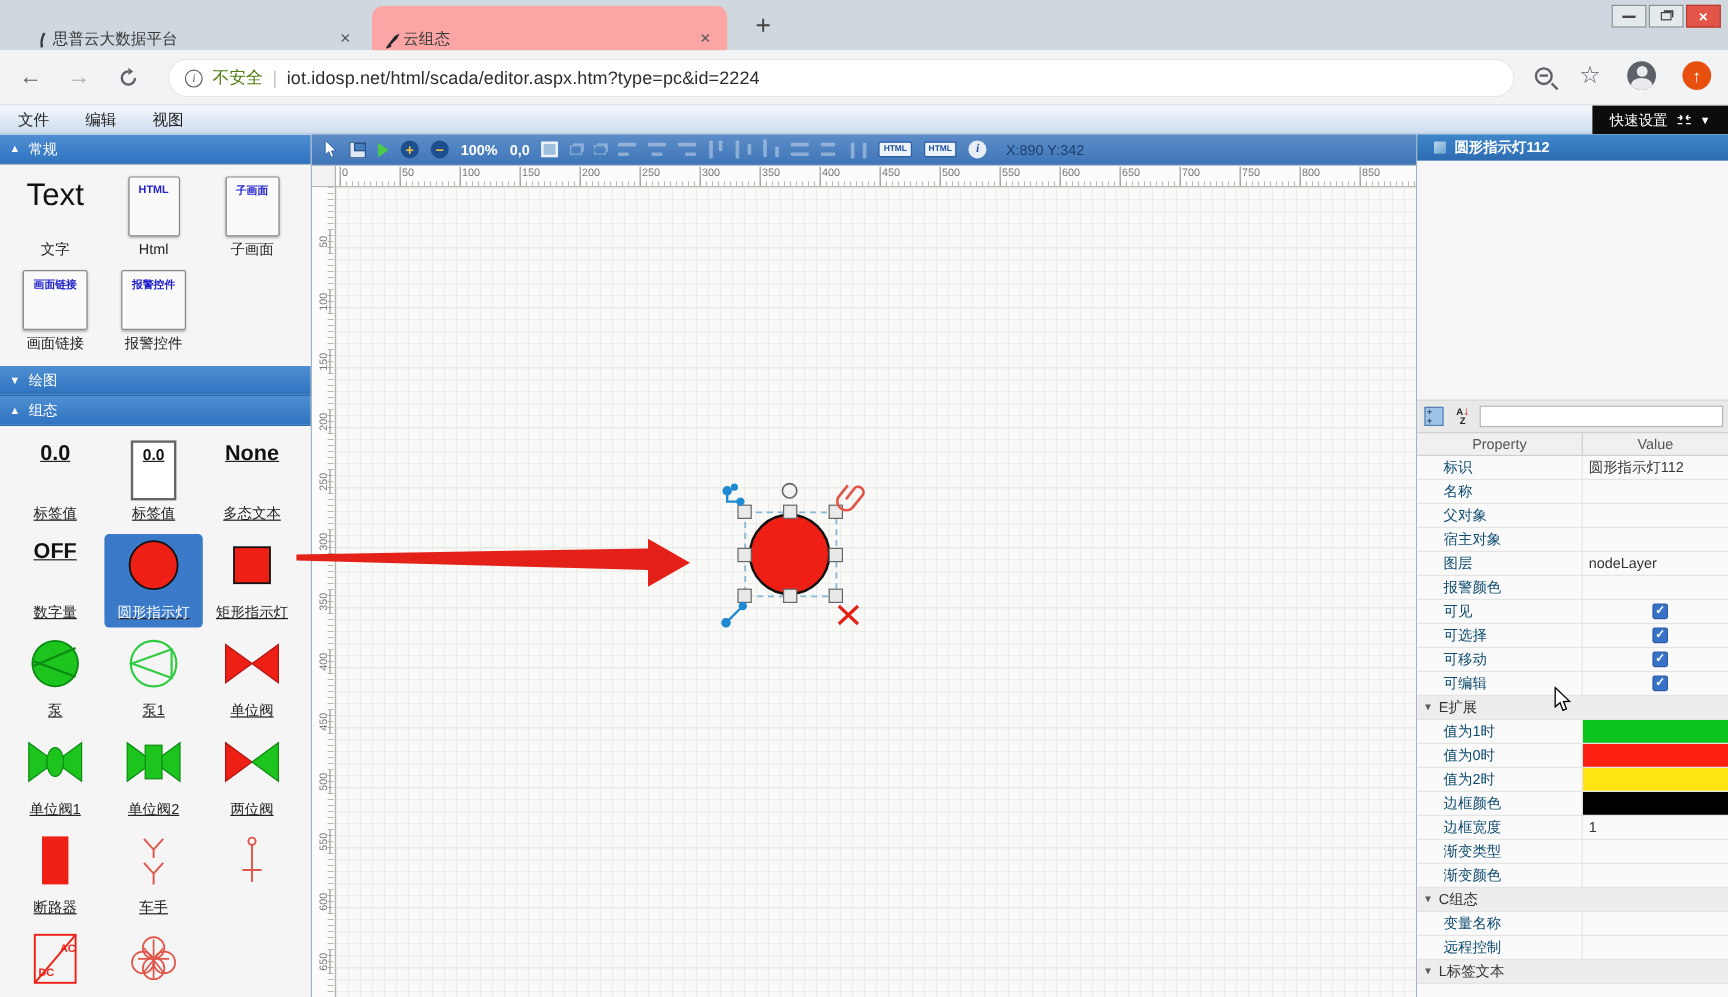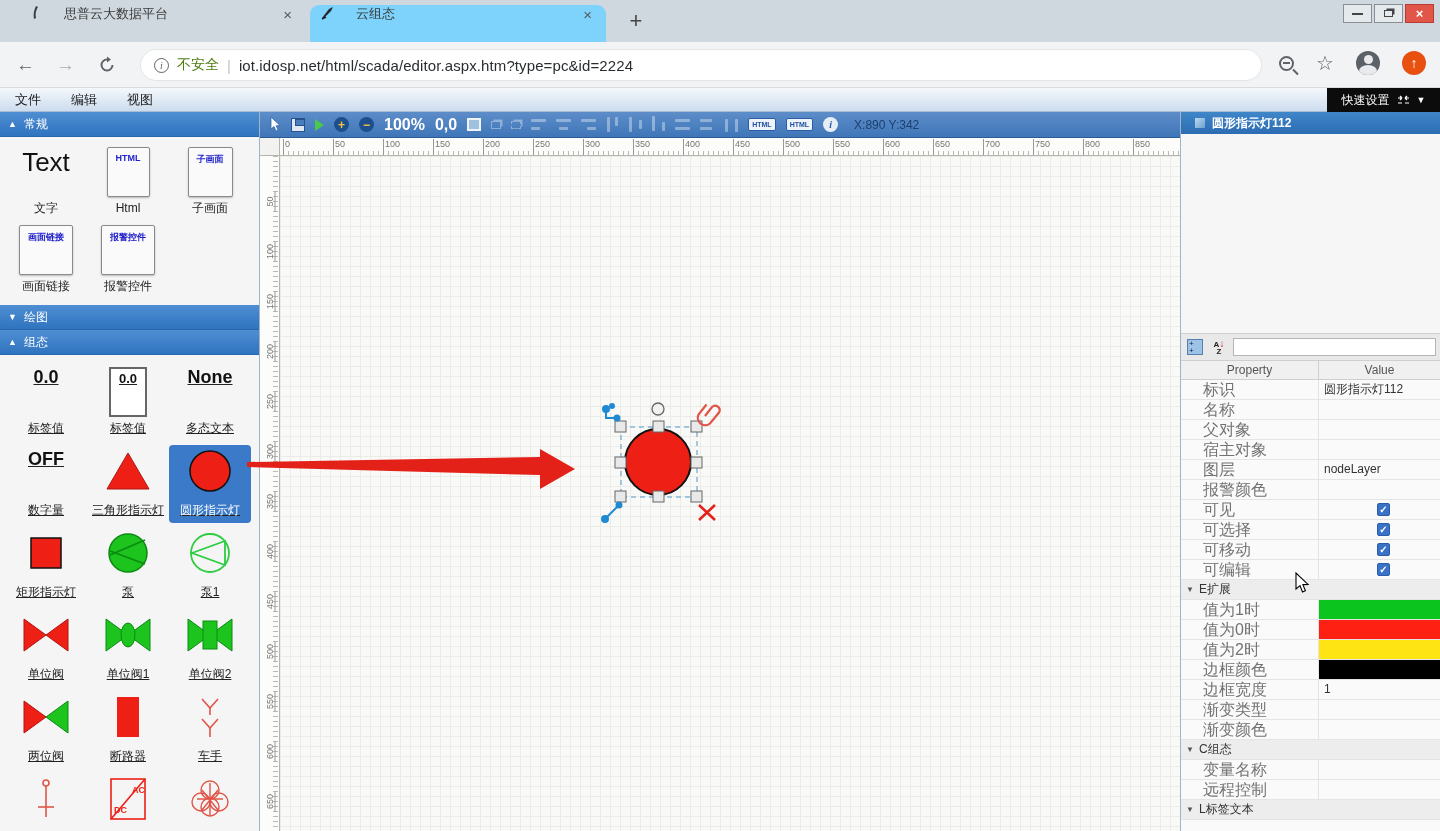--- a/index.html
+++ b/index.html
@@ -2,22 +2,22 @@
 <html><head>
 <meta charset="utf-8">
 <style>
   html,body{margin:0;padding:0;background:#fff;}
   *{box-sizing:border-box;}
   .screen{position:relative;width:1440px;height:831px;overflow:hidden;
     font-family:"Liberation Sans",sans-serif;background:#fff;font-size:13px;color:#222;}
 
   
   .titlebar{position:absolute;left:0;top:0;width:1440px;height:42px;background:#cfd8df;}
-  .tab{position:absolute;top:5px;height:37px;display:flex;align-items:flex-start;padding:0 10px;gap:20px;}
-  .tab.active{background:#7dd3fc;border-radius:9px 9px 0 0;}
+  .tab{position:absolute;top:5px;height:37px;display:flex;align-items:flex-end;padding:0 10px;gap:0;}
+  .tab.active{background:#fca5a5;border-radius:9px 9px 0 0;}
   .tab .title{font-size:13px;color:#3a3a3a;white-space:nowrap;overflow:hidden;flex:1;}
   .tab .close{color:#5a5a5a;font-size:15px;line-height:1;padding:2px 4px;}
   .favicon{width:16px;height:16px;flex:0 0 16px;}
   .newtab{position:absolute;left:622px;top:8px;font-size:22px;color:#444;width:28px;height:28px;text-align:center;line-height:26px;}
   .wincontrols{position:absolute;right:6px;top:4px;display:flex;gap:2px;}
   .winbtn{width:29px;height:19px;border:1px solid #8a8f94;background:#e4e9ec;display:flex;align-items:center;justify-content:center;}
   .winbtn .bar{width:11px;height:2px;background:#444;}
   .winbtn .dup{width:9px;height:7px;border:1.5px solid #444;box-shadow:2px -2px 0 -0.5px #444;}
   .winbtn.close{border:1px solid #b83b33;background:#e2564a;}
   .winbtn.close span{color:#fff;font-weight:bold;font-size:13px;line-height:1;}
@@ -57,21 +57,21 @@
   .tpv-big{font-size:26px;color:#111;}
   .tpv-bold{font-size:18px;font-weight:bold;color:#111;}
   .boxpv{border:2px solid #666;background:#fff;padding:0 8px;font-weight:bold;font-size:13px;color:#111;line-height:19px;}
   .btnpv{border:1px solid #8a8a8a;box-shadow:0 1px 2px rgba(0,0,0,.25);background:#fafafa;color:#2222cc;font-size:9px;font-weight:bold;padding:5px 8px;border-radius:2px;white-space:nowrap;}
   .cgrid{padding-top:8px;}
   .cgrid .pcell{margin-bottom:4px;min-height:78px;text-decoration:underline;}
 
   
   .edtoolbar{position:absolute;left:260px;top:112px;width:920px;height:26px;background:linear-gradient(#5d8dc9,#3f76b8);border-bottom:1px solid #2c5a94;display:flex;align-items:center;gap:10px;padding:0 10px;}
   .ticon{display:flex;align-items:center;justify-content:center;height:18px;}
-  .t-zoomtxt{color:#fff;font-size:16px;font-weight:bold;}
+  .t-zoomtxt{color:#fff;font-size:12px;font-weight:bold;}
   .t-coords{color:#1d3f6e;font-size:12px;margin-left:6px;}
   .playtri{width:0;height:0;border-left:9px solid #49c94d;border-top:6px solid transparent;border-bottom:6px solid transparent;}
   .floppy{width:14px;height:14px;background:#dfe8f2;border:1px solid #24528e;position:relative;}
   .floppy::before{content:"";position:absolute;left:3px;top:0;width:8px;height:5px;background:#4a7ebb;border:1px solid #24528e;}
   .zoomc{width:15px;height:15px;border-radius:50%;background:#1d4f8e;color:#f4c33d;font-size:12px;font-weight:bold;display:flex;align-items:center;justify-content:center;line-height:1;}
   .sqico{width:14px;height:13px;border:2px solid #eef3f8;background:#9fc0df;}
   .fade{opacity:.45;}
   .alico{width:15px;height:13px;display:flex;flex-direction:column;justify-content:space-between;padding:1px 0;}
   .alico i{display:block;height:3px;background:#dce7f2;border-radius:1px;}
   .htmlbadge{background:#eef3fa;border:1px solid #2a5ca8;color:#1d4f9e;font-size:7px;font-weight:bold;padding:2px 3px;border-radius:2px;line-height:1;}
@@ -101,21 +101,21 @@
   .catico{width:16px;height:16px;background:#9ec3e8;border:1px solid #5580b0;position:relative;font-size:8px;color:#123;line-height:7px;padding-left:1px;}
   .azico{font-size:8px;font-weight:bold;color:#222;line-height:7px;text-align:center;}
   .azico .dn{color:#cc2222;font-size:10px;}
   .pfilter{flex:1;height:18px;background:#fff;border:1px solid #b5b5b5;}
   .pgridhdr{height:20px;display:flex;background:#f0f0f0;border-bottom:1px solid #cfcfcf;border-top:1px solid #cfcfcf;}
   .pgridhdr div{font-size:12px;color:#555;text-align:center;line-height:19px;}
   .pgh-l{width:138px;border-right:1px solid #cfcfcf;}
   .pgh-r{flex:1;}
   .prows{flex:1;overflow:hidden;background:#fafafa;}
   .prow{height:20px;display:flex;border-bottom:1px solid #e4e4e4;position:relative;}
-  .prow .pl{width:138px;padding-left:22px;font-size:16px;color:#737373;line-height:19px;border-right:1px solid #e4e4e4;white-space:nowrap;overflow:hidden;}
+  .prow .pl{width:138px;padding-left:22px;font-size:12px;color:#0c4a6e;line-height:19px;border-right:1px solid #e4e4e4;white-space:nowrap;overflow:hidden;}
   .prow .pv{flex:1;font-size:12px;color:#333;line-height:19px;padding-left:5px;position:relative;white-space:nowrap;overflow:hidden;}
   .prow.group{background:#ededed;}
   .prow.group .gl{padding-left:18px;font-size:12px;color:#333;line-height:19px;position:relative;}
   .prow.group .garr{position:absolute;left:5px;top:0;font-size:8px;color:#555;line-height:19px;}
   .cbx{position:absolute;left:58px;top:3px;width:13px;height:13px;background:#3a72c8;border:1px solid #2a5ca8;border-radius:2px;color:#fff;font-size:10px;line-height:12px;text-align:center;font-weight:bold;}
   .colorbar{position:absolute;left:0;top:0;right:0;bottom:-1px;}
 </style>
 </head>
 <body>
 
@@ -247,28 +247,20 @@
           <div class="icz">
             <span class="tpv-bold">None</span>
           </div>
           <div class="plabel">多态文本</div>
         </div>
         <div class="pcell">
           <div class="icz">
             <span class="tpv-bold">OFF</span>
           </div>
           <div class="plabel">数字量</div>
-        </div>
-        <div class="pcell">
-          <div class="icz">
-            <span><svg width="54" height="44" viewBox="0 0 54 44">
-                <polygon points="27,4 48,40 6,40" fill="#ee2016" stroke="#b01510"></polygon>
-              </svg></span>
-          </div>
-          <div class="plabel">三角形指示灯</div>
         </div>
         <div class="pcell selected">
           <div class="icz">
             <span><svg width="54" height="44" viewBox="0 0 54 44">
                 <circle cx="27" cy="22" r="20" fill="#ee2016" stroke="#111" stroke-width="1.5"></circle>
               </svg></span>
           </div>
           <div class="plabel">圆形指示灯</div>
         </div>
         <div class="pcell">

